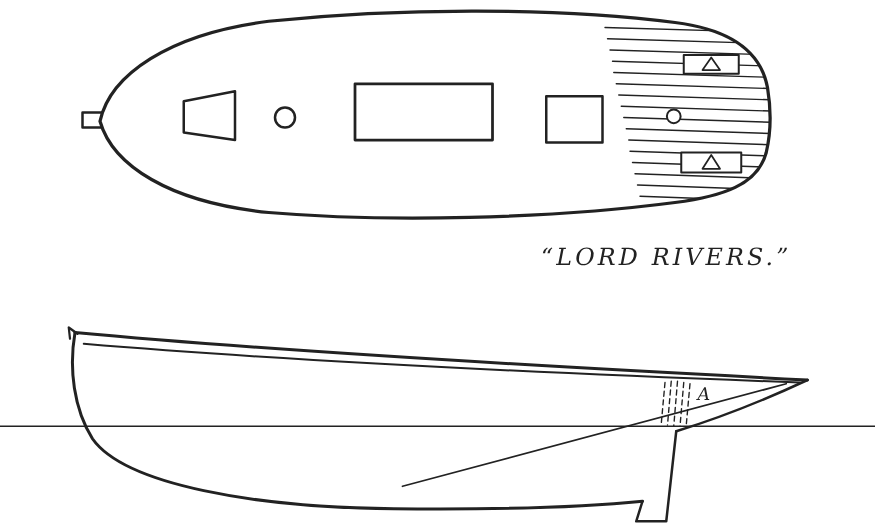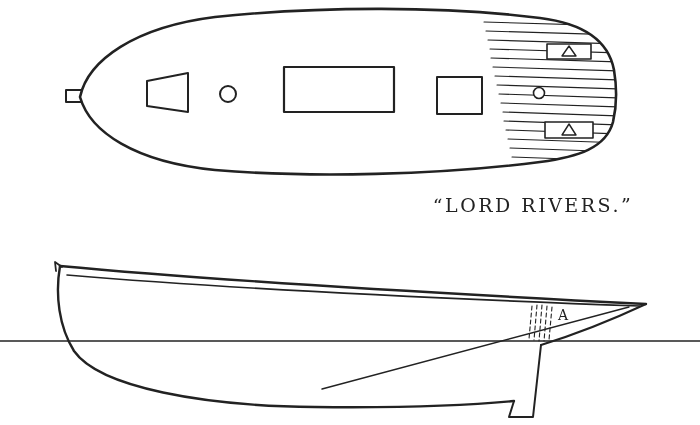--- a/index.html
+++ b/index.html
@@ -3,21 +3,21 @@
 <meta charset="utf-8">
 <style>
   :root { --ink: #222222; --paper: #ffffff; }
   * { margin: 0; padding: 0; box-sizing: border-box; }
   html, body {
     width: 700px; height: 425px;
     background: var(--paper);
     font-family: "DejaVu Serif", serif;
     overflow: hidden;
   }
-  .stage { position: relative; width: 700px; height: 425px; background: var(--paper); }
+  .stage { position: relative; width: 700px; height: 425px; background: var(--paper); font-style: italic; }
   svg { display: block; }
   .stroke { stroke: var(--ink); fill: none; stroke-linecap: round; stroke-linejoin: round; }
   .fill-paper { fill: var(--paper); }
   .caption-text {
     fill: var(--ink); stroke: none;
     font-family: "DejaVu Serif", serif;
     font-size: 19px; letter-spacing: 2.5px;
   }
   .annot-text {
     fill: var(--ink); stroke: none;

